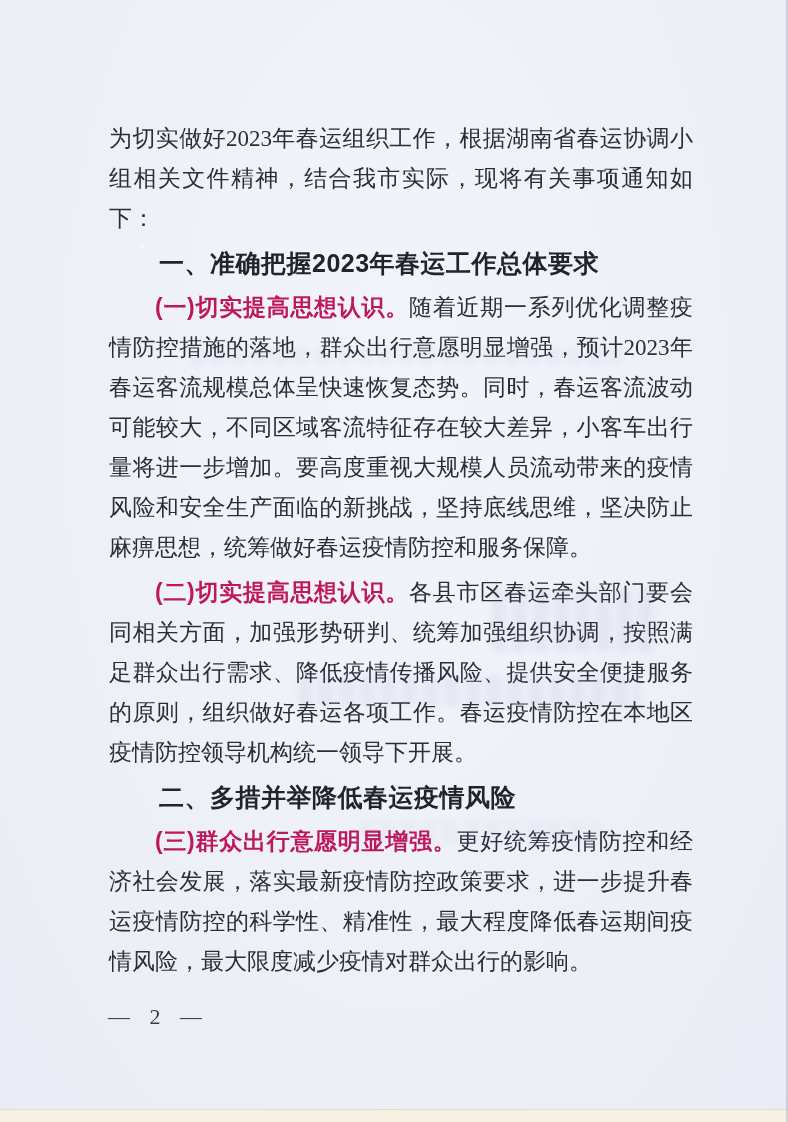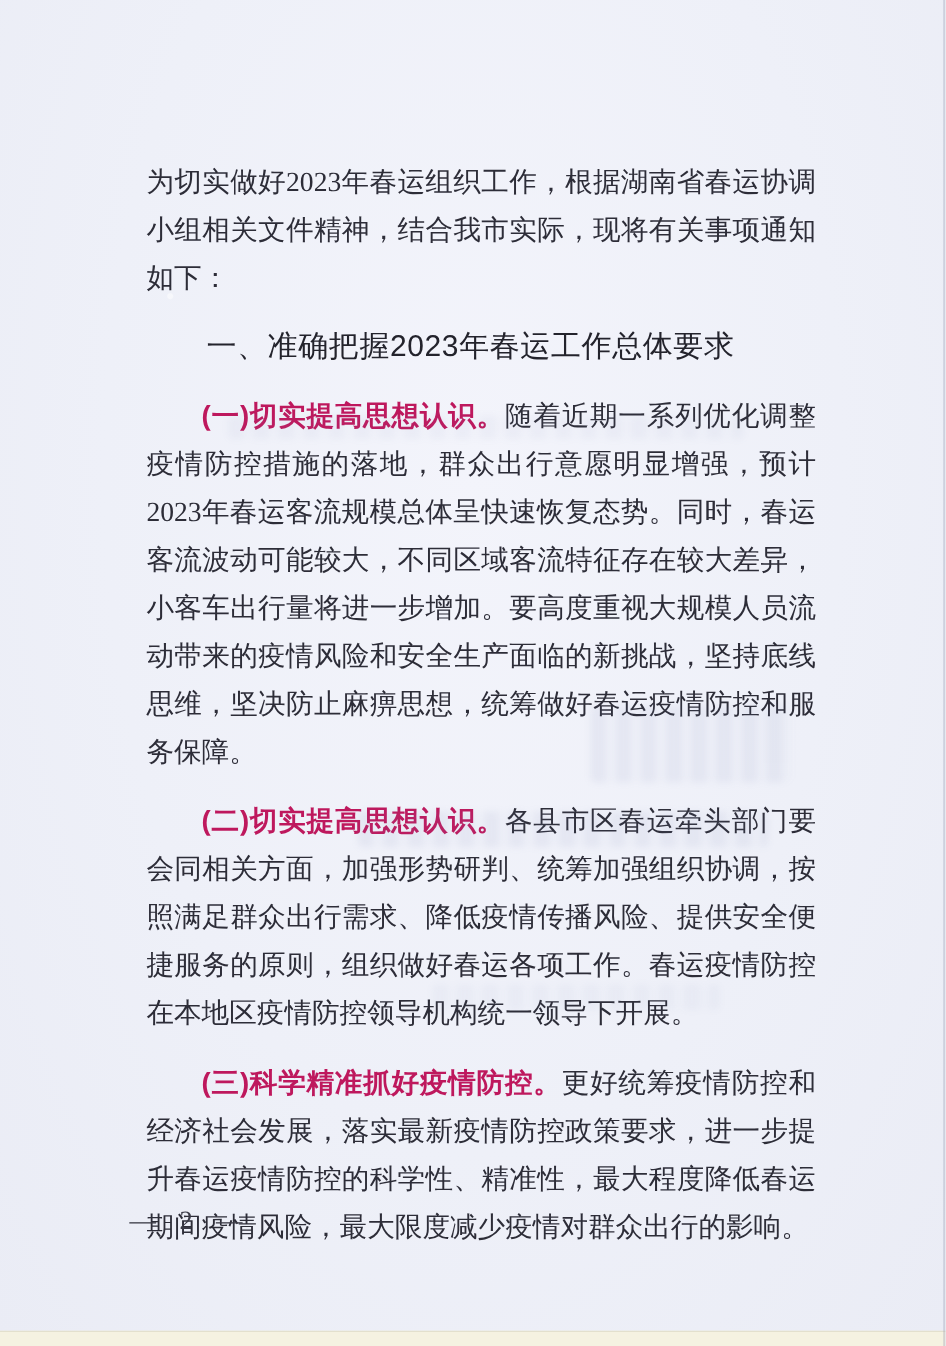--- a/index.html
+++ b/index.html
@@ -29,30 +29,30 @@
   }
   .content {
     position: absolute;
     left: 105px; top: 115px;
     width: 592px;
     color: #2d2d38;
     font-size: 23px;
     line-height: 40px;
     text-align: justify;
   }
-  .content p { margin: 17px; }
+  .content p { margin: 4px; }
   .para { text-indent: 2em; }
   .no-indent { text-indent: 0; }
   .cutoff { text-align-last: justify; }
   .heading {
     margin: 0;
     text-indent: 2em;
     font-size: 25px;
     line-height: 40px;
-    font-weight: 400;
+    font-weight: 700;
     color: #23232c;
     font-family: "Liberation Sans", "DejaVu Sans", sans-serif;
     letter-spacing: 0.5px;
     text-align: left;
   }
   .lead {
     font-weight: 700;
     color: #be185d;
     font-family: "Liberation Sans", "DejaVu Sans", sans-serif;
   }
@@ -101,22 +101,23 @@
   <div class="content">
 
     <p class="no-indent">为切实做好2023年春运组织工作，根据湖南省春运协调小组相关文件精神，结合我市实际，现将有关事项通知如下：</p>
 
     <p class="heading">一、准确把握2023年春运工作总体要求</p>
 
     <p class="para"><span class="lead">(一)切实提高思想认识。</span><span>随着近期一系列优化调整疫情防控措施的落地，群众出行意愿明显增强，预计2023年春运客流规模总体呈快速恢复态势。同时，春运客流波动可能较大，不同区域客流特征存在较大差异，小客车出行量将进一步增加。要高度重视大规模人员流动带来的疫情风险和安全生产面临的新挑战，坚持底线思维，坚决防止麻痹思想，统筹做好春运疫情防控和服务保障。</span></p>
 
     <p class="para"><span class="lead">(二)切实提高思想认识。</span><span>各县市区春运牵头部门要会同相关方面，加强形势研判、统筹加强组织协调，按照满足群众出行需求、降低疫情传播风险、提供安全便捷服务的原则，组织做好春运各项工作。春运疫情防控在本地区疫情防控领导机构统一领导下开展。</span></p>
 
+    <p class="heading">二、多措并举降低春运疫情风险</p>
 
-    <p class="para"><span class="lead">(三)科学精准抓好疫情防控。</span><span>更好统筹疫情防控和经济社会发展，落实最新疫情防控政策要求，进一步提升春运疫情防控的科学性、精准性，最大程度降低春运期间疫情风险，最大限度减少疫情对群众出行的影响。</span></p>
+    <p class="para"><span class="lead">(三)群众出行意愿明显增强。</span><span>更好统筹疫情防控和经济社会发展，落实最新疫情防控政策要求，进一步提升春运疫情防控的科学性、精准性，最大程度降低春运期间疫情风险，最大限度减少疫情对群众出行的影响。</span></p>
 
 
   </div>
 
   <div class="bleed bleed-1"></div>
   <div class="bleed bleed-2"></div>
   <div class="bleed bleed-3"></div>
   <div class="bleed bleed-4"></div>
 
   <div class="page-footer">— 2 —</div>

